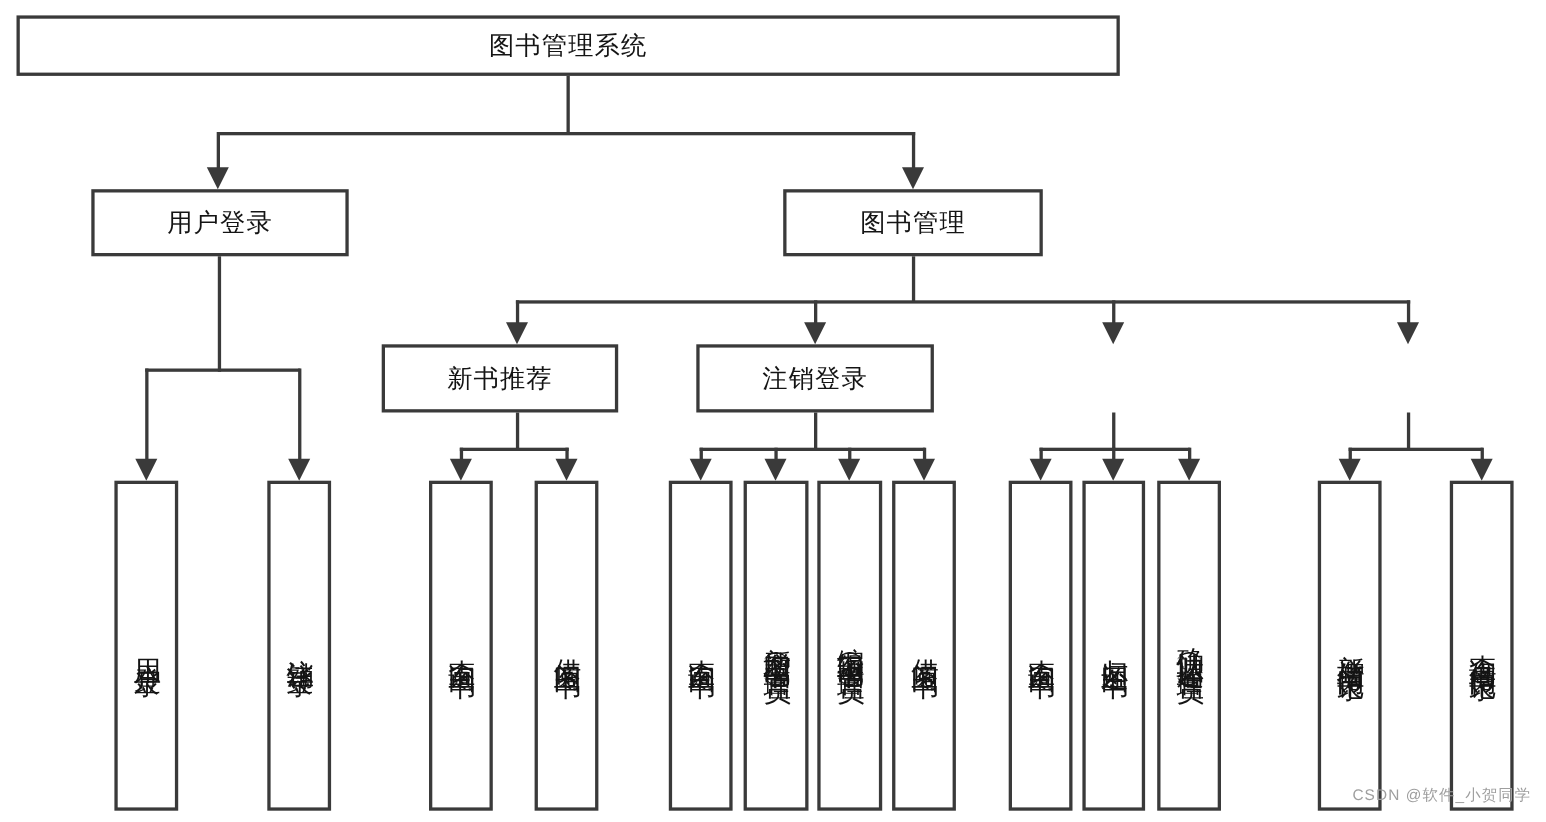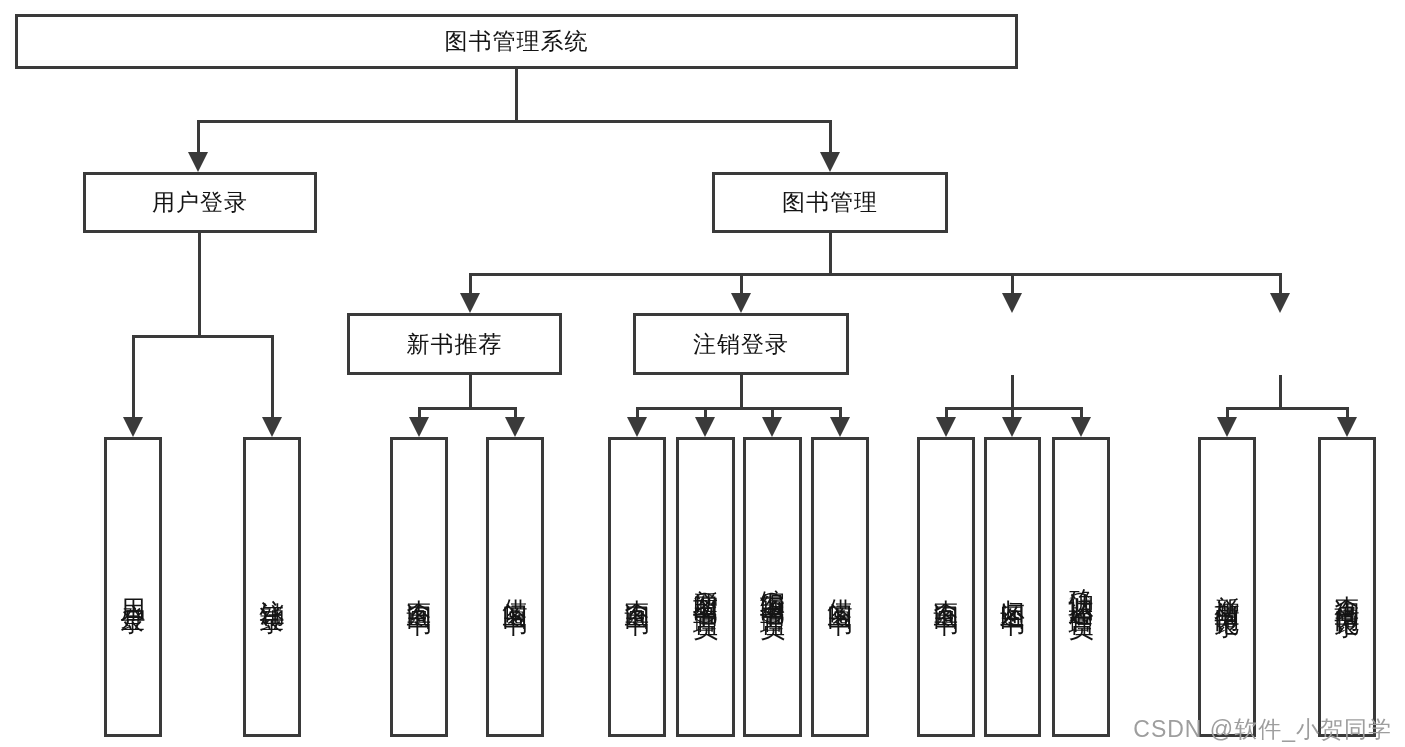--- a/index.html
+++ b/index.html
@@ -22,21 +22,21 @@
      writing-mode:vertical-rl;text-orientation:mixed;letter-spacing:4px;line-height:1;}
 
   
   .vl{position:absolute;width:3px;background:var(--line);}
   .hl{position:absolute;height:3px;background:var(--line);}
   
   .ar{position:absolute;width:0;height:0;
       border-left:10px solid transparent;border-right:10px solid transparent;
       border-top:20px solid var(--line);}
 
-  .wm{position:absolute;color:var(--wm);font-size:23px;letter-spacing:1px;white-space:nowrap;}
+  .wm{position:absolute;color:var(--wm);font-size:14px;letter-spacing:1px;white-space:nowrap;}
 </style>
 </head>
 <body>
 
 <div class="stage">
 
   <div class="b" style="left:15px;top:14px;width:1003px;height:55px;">图书管理系统</div>
 
   <div class="vl" style="left:515px;top:69px;height:53px;"></div>
   <div class="hl" style="left:198px;top:120px;width:634px;"></div>

